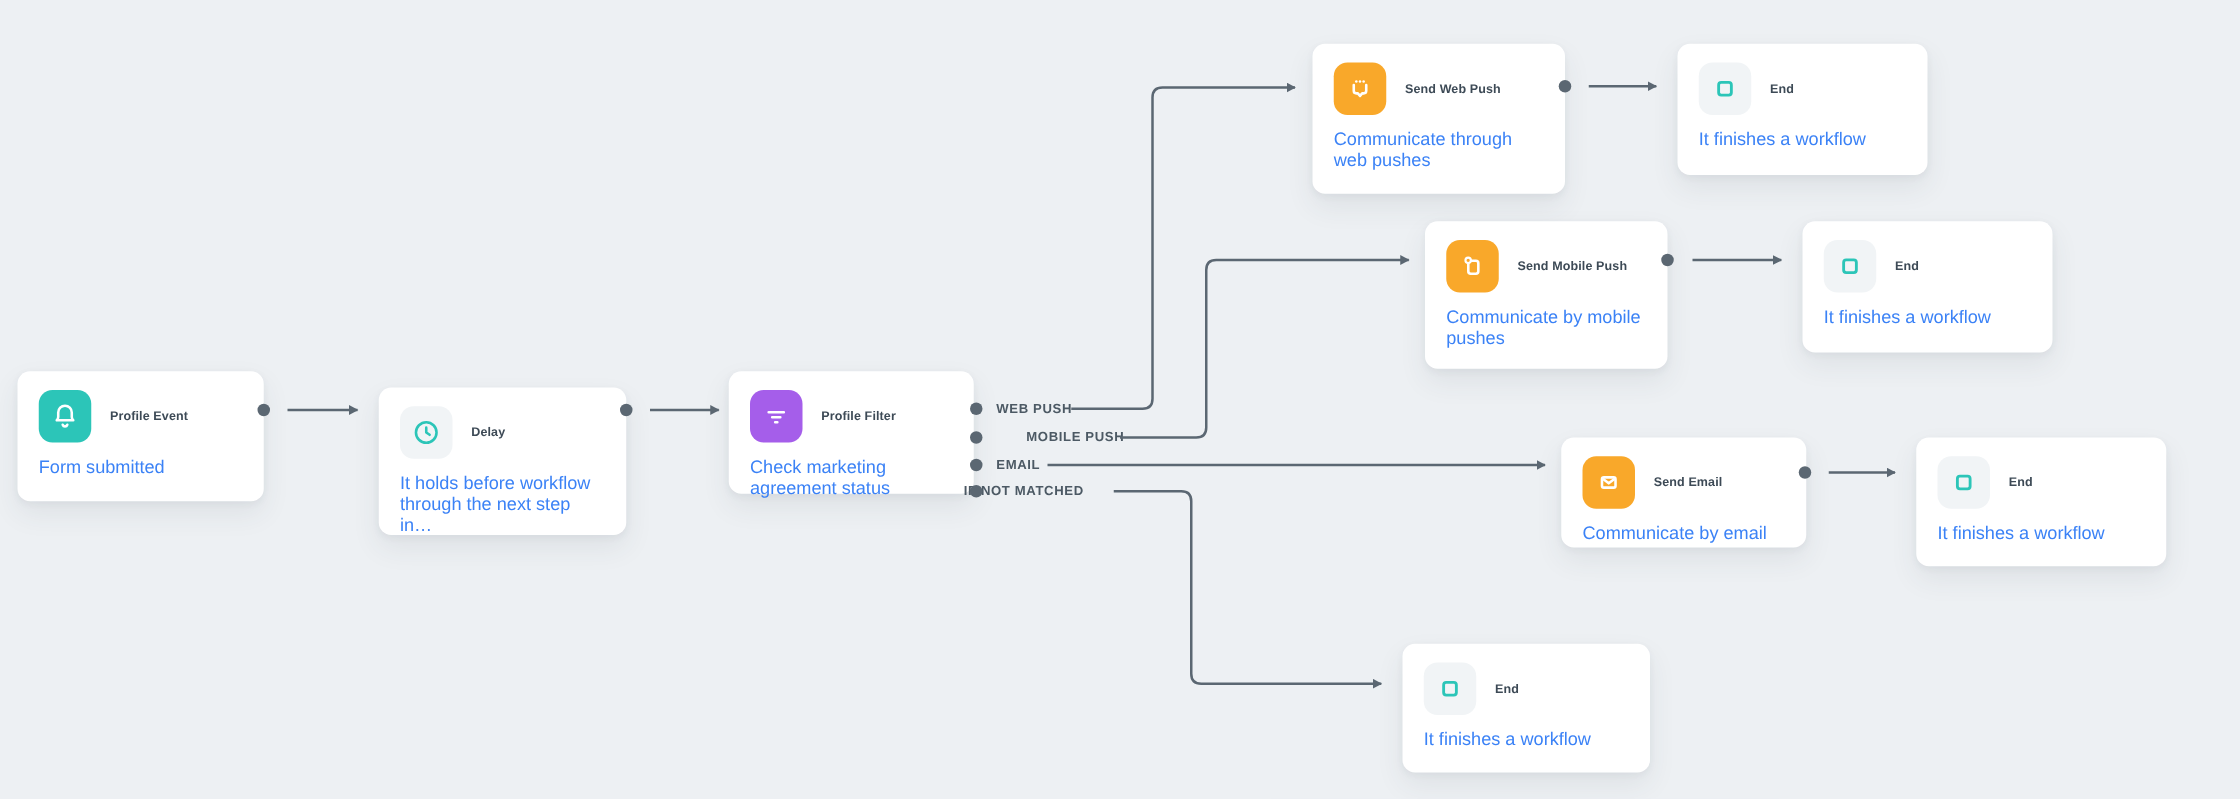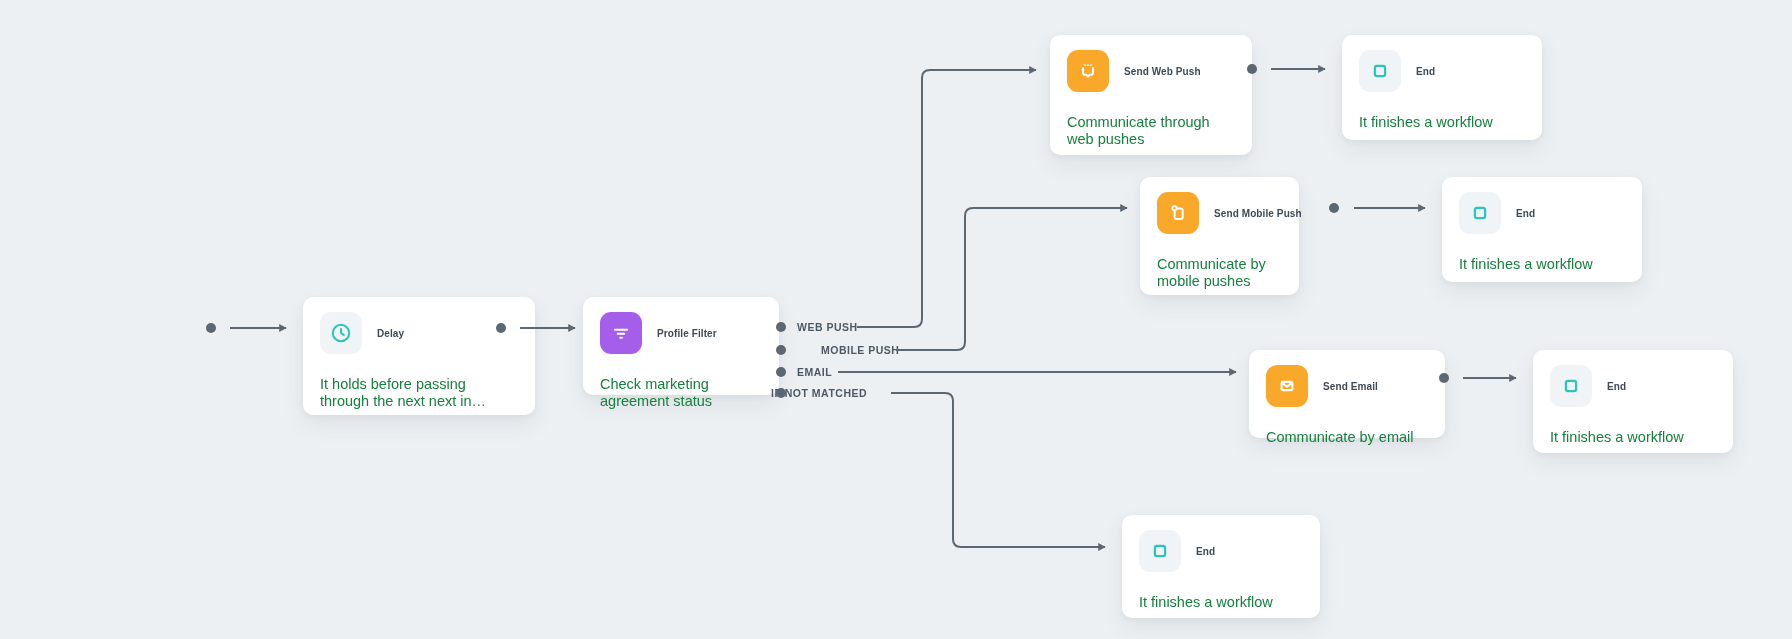--- a/index.html
+++ b/index.html
@@ -28,21 +28,21 @@
   .icon-box{
     width:42px; height:42px; border-radius:11px; flex:none;
     display:flex; align-items:center; justify-content:center;
   }
   .icon-box svg{display:block;}
   .node-title{
     font-size:10px; font-weight:700; color:#3d4a56; letter-spacing:.1px;
     white-space:nowrap;
   }
   .node-desc{
-    margin-top:22px; font-size:14.5px; line-height:17px; color:#15803d;
+    margin-top:12px; font-size:14.5px; line-height:17px; color:#3b82f6;
   }
   .port-label{
     position:absolute; transform:translateY(-50%);
     font-size:10.5px; font-weight:700; letter-spacing:.5px;
     color:#4c5964; white-space:nowrap; z-index:2;
   }
 </style>
 </head>
 <body>
 
@@ -67,31 +67,43 @@
         <path d="M1354 208 H1425" fill="none" stroke="#5b6772" stroke-width="2" marker-end="url(#arrow)"></path>
         <circle cx="1334" cy="208" r="5" fill="#5b6772"></circle>
         <path d="M1463 378 H1516" fill="none" stroke="#5b6772" stroke-width="2" marker-end="url(#arrow)"></path>
         <circle cx="1444" cy="378" r="5" fill="#5b6772"></circle>
         <circle cx="781" cy="327" r="5" fill="#5b6772"></circle>
         <circle cx="781" cy="350" r="5" fill="#5b6772"></circle>
         <circle cx="781" cy="372" r="5" fill="#5b6772"></circle>
         <circle cx="781" cy="393" r="5" fill="#5b6772"></circle>
       </g>
   </svg>
-    <div class="node" style="left: 303px; top: 297px; width: 232px; height: 118px;">
+<div class="node" style="left: 14px; top: 297px; width: 197px; height: 104px;">
+      <div class="node-header">
+        <div class="icon-box" style="background:#2cc5b8;color:#ffffff">
+          <svg viewBox="0 0 24 24" width="26" height="26">
+            <path fill="none" stroke="currentColor" stroke-width="1.9" stroke-linecap="round" stroke-linejoin="round" d="M12 4.2a5 5 0 0 0-5 5v3.4c0 .9-.4 1.8-1.1 2.4h12.2a3.2 3.2 0 0 1-1.1-2.4V9.2a5 5 0 0 0-5-5Z"></path>
+            <path fill="none" stroke="currentColor" stroke-width="1.9" stroke-linecap="round" stroke-linejoin="round" d="M10.3 18.3a1.8 1.8 0 0 0 3.4 0"></path>
+          </svg>
+        </div>
+        <div class="node-title">Profile Event</div>
+      </div>
+      <div class="node-desc">Form submitted</div>
+    </div>
+    <div class="node" style="left: 303px; top: 310px; width: 198px; height: 118px;">
       <div class="node-header">
         <div class="icon-box" style="background:#f1f4f6;color:#2cc5b8">
           <svg viewBox="0 0 24 24" width="26" height="26">
             <circle fill="none" stroke="currentColor" stroke-width="1.9" stroke-linecap="round" stroke-linejoin="round" cx="12" cy="12" r="7.6"></circle>
             <path fill="none" stroke="currentColor" stroke-width="1.9" stroke-linecap="round" stroke-linejoin="round" d="M12 8.4V12l2.5 1.7"></path>
           </svg>
         </div>
         <div class="node-title">Delay</div>
       </div>
-      <div class="node-desc">It holds before passing through the next next in…</div>
+      <div class="node-desc">It holds before workflow through the next step in…</div>
     </div>
     <div class="node" style="left: 583px; top: 297px; width: 196px; height: 98px;">
       <div class="node-header">
         <div class="icon-box" style="background:#a55eea;color:#ffffff">
           <svg viewBox="0 0 24 24" width="26" height="26">
             <path fill="none" stroke="currentColor" stroke-width="1.9" stroke-linecap="round" stroke-linejoin="round" d="M6.4 9h11.2M9 12.7h6M11.2 16.4h1.6"></path>
           </svg>
         </div>
         <div class="node-title">Profile Filter</div>
       </div>
@@ -115,21 +127,21 @@
       <div class="node-header">
         <div class="icon-box" style="background:#f1f4f6;color:#2cc5b8">
           <svg viewBox="0 0 24 24" width="26" height="26">
             <rect x="7.3" y="7.3" width="9.4" height="9.4" rx="1.9" fill="none" stroke="currentColor" stroke-width="2.1"></rect>
           </svg>
         </div>
         <div class="node-title">End</div>
       </div>
       <div class="node-desc">It finishes a workflow</div>
     </div>
-    <div class="node" style="left: 1140px; top: 177px; width: 159px; height: 118px;">
+    <div class="node" style="left: 1140px; top: 177px; width: 194px; height: 118px;">
       <div class="node-header">
         <div class="icon-box" style="background:#f9a82a;color:#ffffff">
           <svg viewBox="0 0 24 24" width="26" height="26">
             <rect fill="none" stroke="currentColor" stroke-width="1.9" stroke-linecap="round" stroke-linejoin="round" x="8.9" y="7.9" width="7.4" height="9.6" rx="1.8"></rect>
             <circle cx="8.8" cy="7.6" r="2" fill="#f9a82a" stroke="currentColor" stroke-width="1.6"></circle>
           </svg>
         </div>
         <div class="node-title">Send Mobile Push</div>
       </div>
       <div class="node-desc">Communicate by mobile pushes</div>

